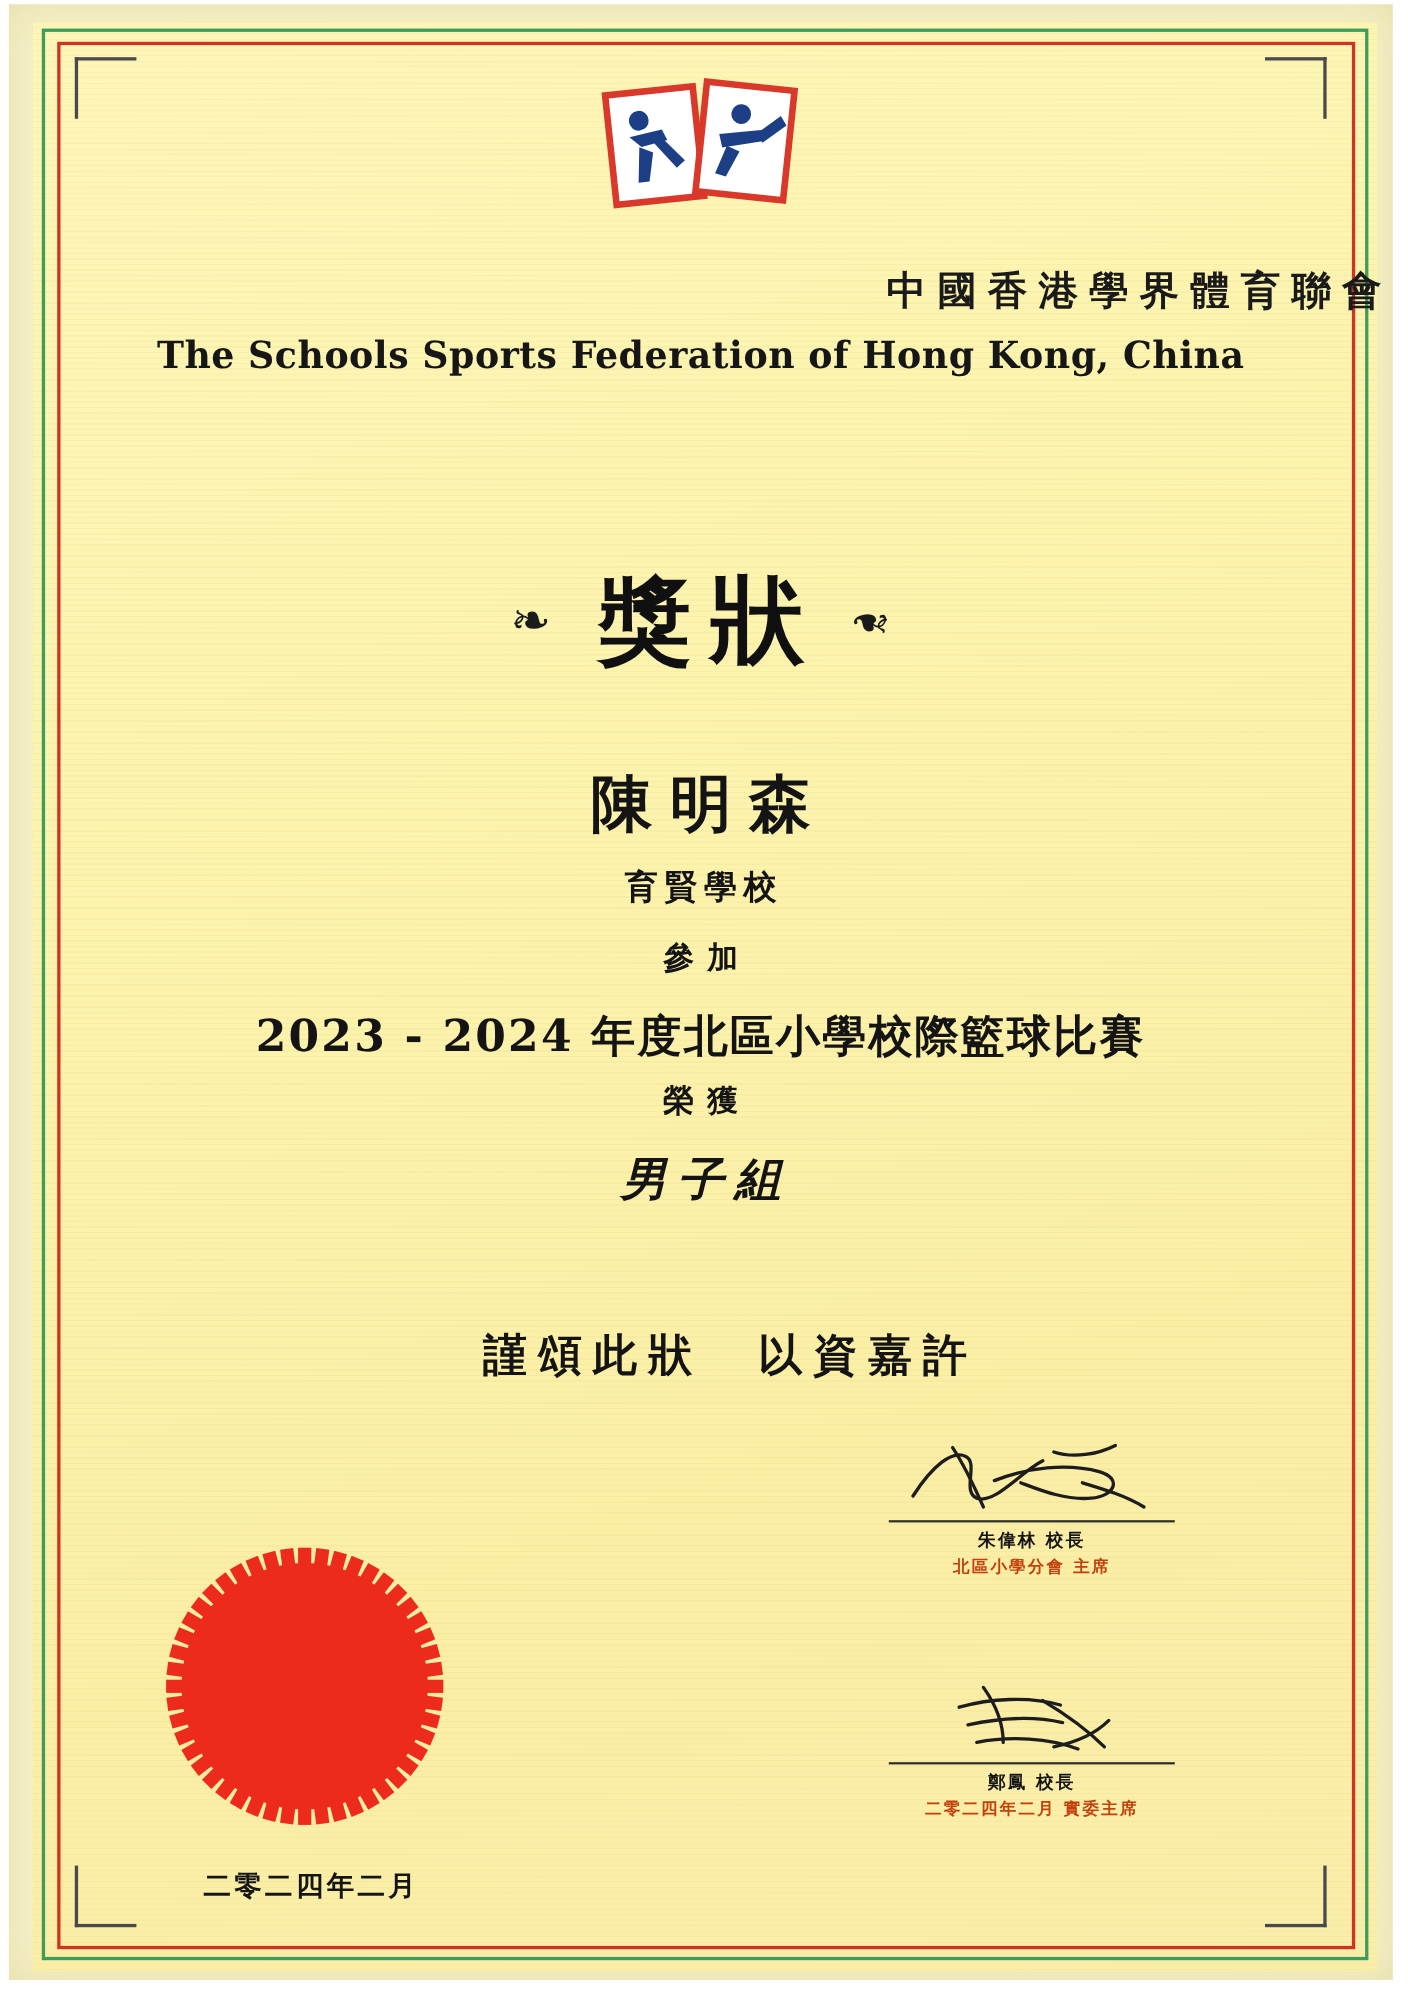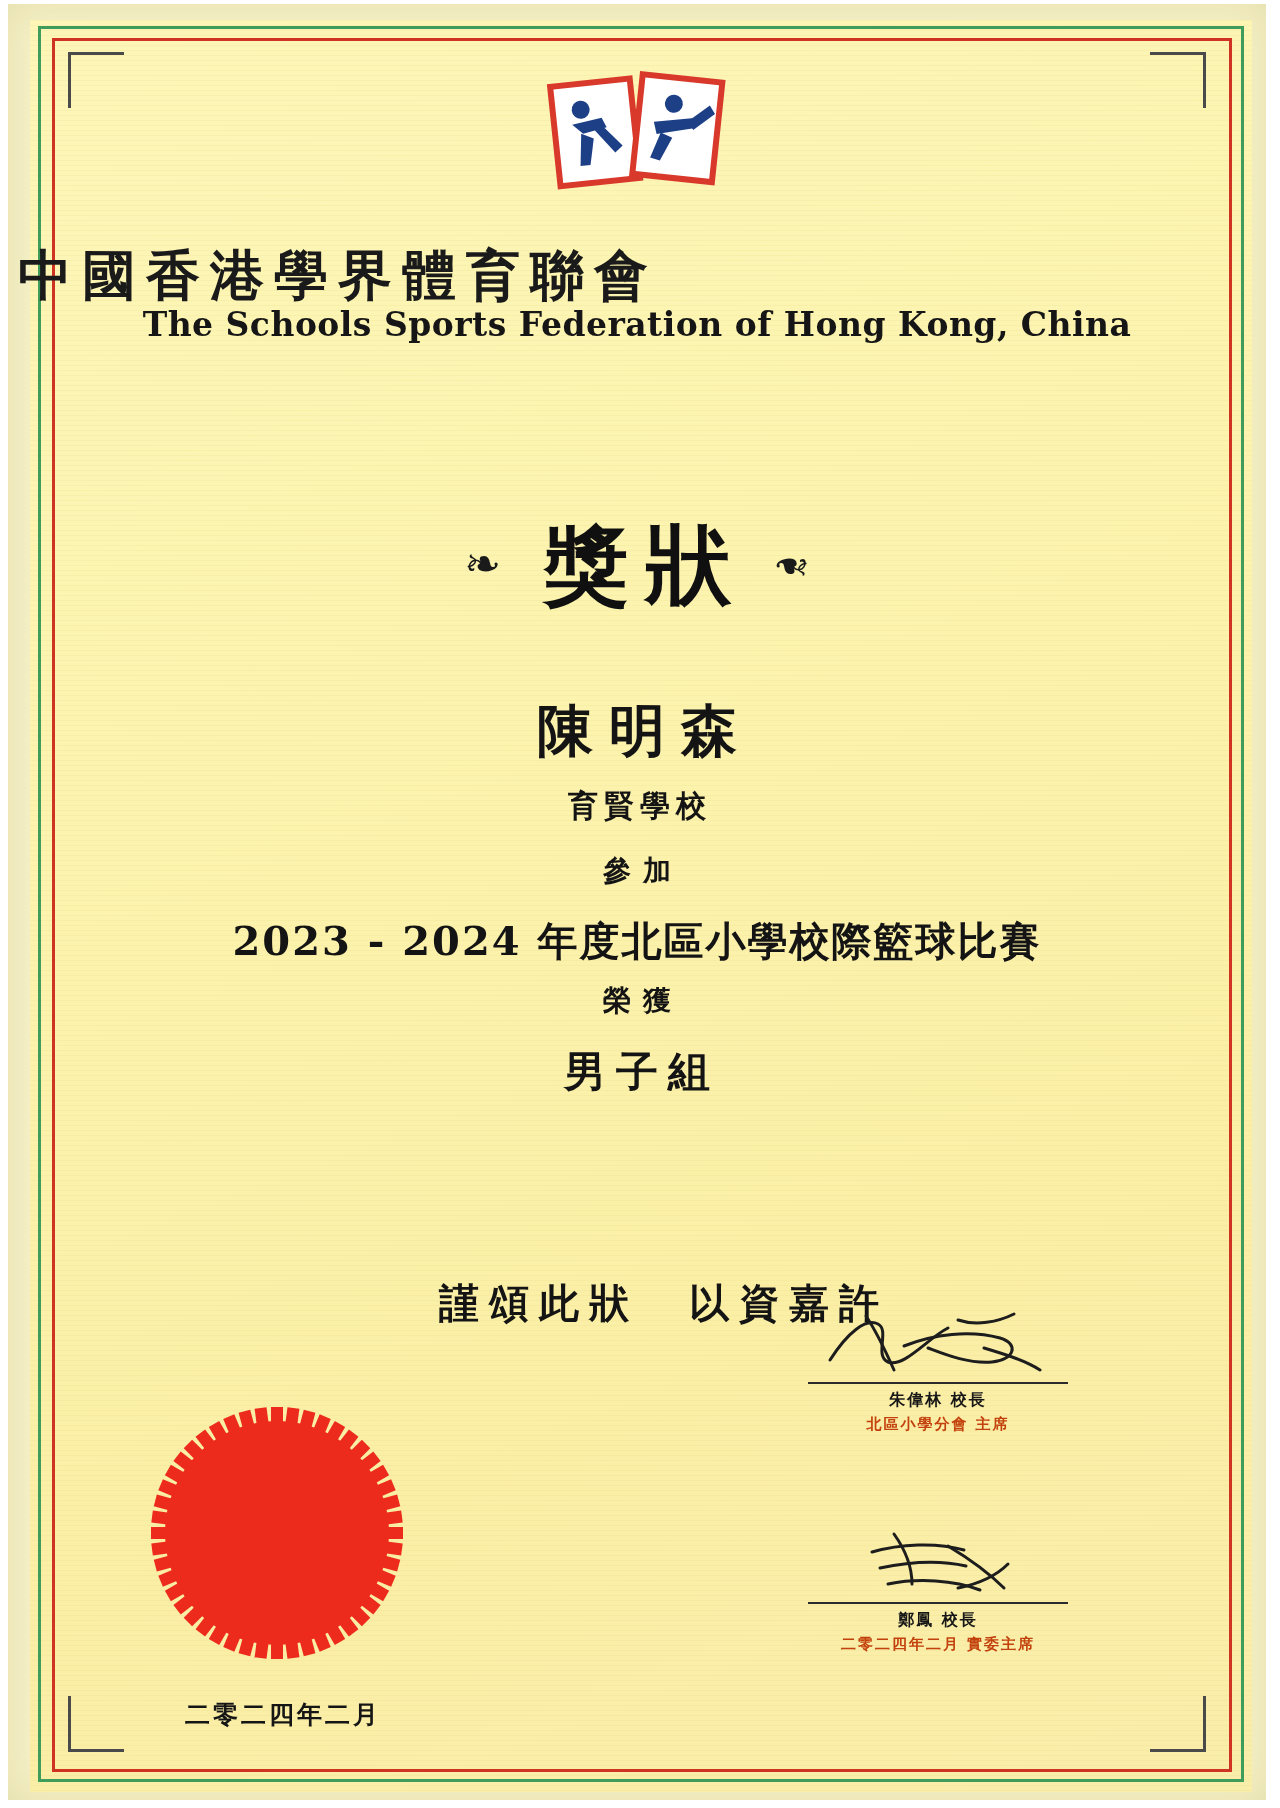--- a/index.html
+++ b/index.html
@@ -91,23 +91,23 @@
     left: 50%;
     top: 60px;
     transform: translateX(-50%);
     width: 200px;
     height: 130px;
   }
   .org-cn {
     position: absolute;
     left: 0; right: 0;
     top: 236px;
-    text-align: left;
-    font-family: "DejaVu Serif", serif;
-    font-size: 54px;
+    text-align: right;
+    font-family: "DejaVu Serif", serif;
+    font-size: 36px;
     font-weight: 700;
     letter-spacing: 10px;
     color: #1a1a1a;
     text-indent: 10px;
   }
   .org-en {
     position: absolute;
     left: 0; right: 0;
     top: 300px;
     text-align: center;
@@ -175,20 +175,21 @@
   .event {
     font-size: 40px;
     font-weight: 700;
     letter-spacing: 2px;
   }
   .group {
     font-size: 42px;
     font-weight: 700;
     letter-spacing: 10px;
     text-indent: 10px;
+    font-style: italic;
   }
   .rank {
     font-size: 52px;
     font-weight: 700;
     letter-spacing: 14px;
     text-indent: 14px;
   }
   .closing {
     font-size: 40px;
     font-weight: 700;
@@ -197,21 +198,21 @@
   }
 
   .p-cert   { top: 640px; }
   .p-name   { top: 690px; }
   .p-school { top: 782px; }
   .p-join   { top: 848px; }
   .p-event  { top: 910px; }
   .p-obtain { top: 978px; }
   .p-group  { top: 1040px; }
   .p-rank   { top: 1118px; }
-  .p-close  { top: 1272px; margin-left: 44px; }
+  .p-close  { top: 1200px; margin-left: 44px; }
 
   
   .seal {
     position: absolute;
     left: 140px;
     top: 1400px;
     width: 258px;
     height: 258px;
   }
 

